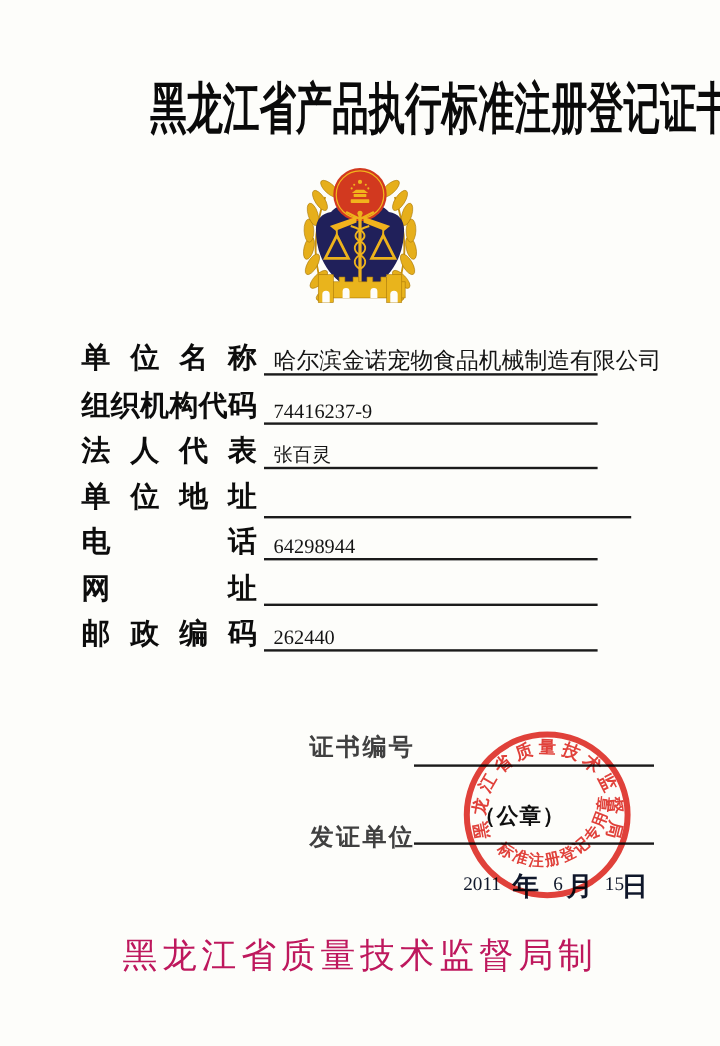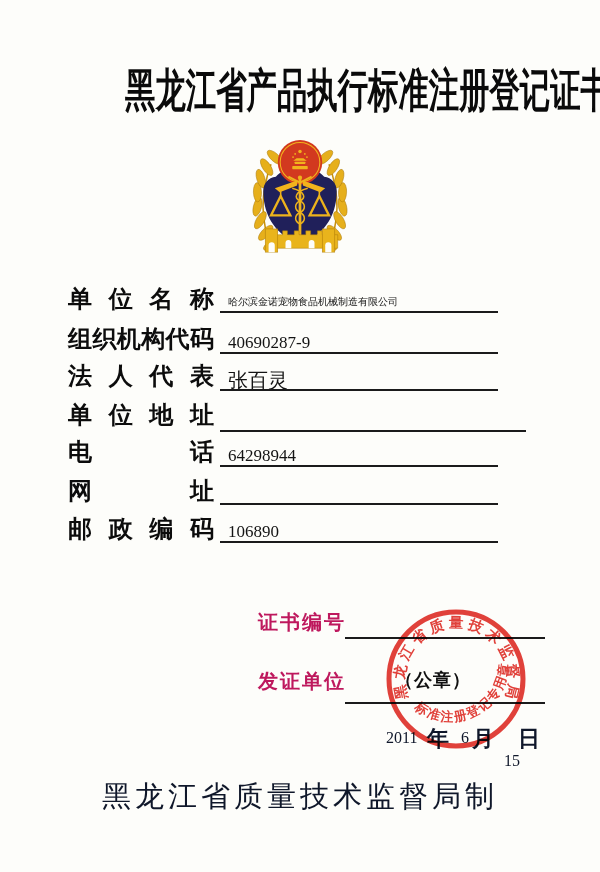--- a/index.html
+++ b/index.html
@@ -23,42 +23,42 @@
     color:#0c0c0c; line-height:26px;
   }
   .char-justify { display:flex; justify-content:space-between; }
   .field-value {
     position:absolute; left:228px; white-space:pre; color:#141414; line-height:20px;
   }
   .underline { position:absolute; height:2px; background:#1b1b1b; }
   
   .issue-label {
     position:absolute; left:258px; font-size:20px; font-weight:bold;
-    letter-spacing:2px; color:#be185d; white-space:nowrap;
+    letter-spacing:2px; color:#404040; white-space:nowrap;
   }
   .seal-placeholder {
     position:absolute; left:395px; top:668px; font-size:18px; font-weight:bold;
     letter-spacing:1px; color:#101010; white-space:nowrap; z-index:1;
   }
   .date-part { position:absolute; white-space:nowrap; color:#0f172a; }
   .date-num { font-size:16px; }
   .date-unit { font-size:22px; font-weight:bold; }
   
   .seal-svg {
     position:absolute; left:383px; top:606px; width:146px; height:146px;
     mix-blend-mode:multiply; opacity:0.92; z-index:5;
   }
   .seal-ring-text-top { font-size:14.5px; letter-spacing:4px; font-weight:bold;
     font-family:"Liberation Serif","DejaVu Serif",serif; }
   .seal-ring-text-bottom { font-size:13px; letter-spacing:1.5px; font-weight:bold;
     font-family:"Liberation Serif","DejaVu Serif",serif; }
   
   .footer {
     position:absolute; top:777px; left:0; width:600px; text-align:center;
-    font-size:29px; letter-spacing:4px; color:#0f172a; white-space:nowrap;
+    font-size:29px; letter-spacing:4px; color:#be185d; white-space:nowrap;
   }
 </style>
 </head>
 <body>
 
 <div class="page">
 
   <div class="title-wrap">
     <span class="title">黑龙江省产品执行标准注册登记证书</span>
   </div>
@@ -129,41 +129,41 @@
     <path d="M 45 120 v -5.5 a 3 3 0 0 1 6 0 v 5.5 Z" fill="#fdfdfa"></path>
     <path d="M 69 120 v -5.5 a 3 3 0 0 1 6 0 v 5.5 Z" fill="#fdfdfa"></path>
   </svg>
 
   <div class="field-label char-justify" style="top:286px;">
       <span>单</span>
       <span>位</span>
       <span>名</span>
       <span>称</span>
     </div>
-  <div class="field-value" style="top:292px; font-size:10px;">哈尔滨金诺宠物食品机械制造有限公司</div>
+  <div class="field-value" style="top:292px; font-size:19px;">哈尔滨金诺宠物食品机械制造有限公司</div>
   <div class="underline" style="left:220px; top:311px; width:278px;"></div>
 
   <div class="field-label char-justify" style="top:326px;">
       <span>组</span>
       <span>织</span>
       <span>机</span>
       <span>构</span>
       <span>代</span>
       <span>码</span>
     </div>
-  <div class="field-value" style="top:333px; font-size:17px;">40690287-9</div>
+  <div class="field-value" style="top:333px; font-size:17px;">74416237-9</div>
   <div class="underline" style="left:220px; top:352px; width:278px;"></div>
 
   <div class="field-label char-justify" style="top:363px;">
       <span>法</span>
       <span>人</span>
       <span>代</span>
       <span>表</span>
     </div>
-  <div class="field-value" style="top:370px; font-size:20px;">张百灵</div>
+  <div class="field-value" style="top:370px; font-size:16px;">张百灵</div>
   <div class="underline" style="left:220px; top:389px; width:278px;"></div>
 
   <div class="field-label char-justify" style="top:402px;">
       <span>单</span>
       <span>位</span>
       <span>地</span>
       <span>址</span>
     </div>
   <div class="underline" style="left:220px; top:430px; width:306px;"></div>
 
@@ -179,36 +179,36 @@
       <span>址</span>
     </div>
   <div class="underline" style="left:220px; top:503px; width:278px;"></div>
 
   <div class="field-label char-justify" style="top:516px;">
       <span>邮</span>
       <span>政</span>
       <span>编</span>
       <span>码</span>
     </div>
-  <div class="field-value" style="top:522px; font-size:17px;">106890</div>
+  <div class="field-value" style="top:522px; font-size:17px;">262440</div>
   <div class="underline" style="left:220px; top:541px; width:278px;"></div>
 
   <div class="issue-label" style="top:609px;">证书编号</div>
   <div class="field-value" style="left:350px; top:616px; font-size:16px;"></div>
   <div class="underline" style="left:345px; top:637px; width:200px;"></div>
 
-  <div class="issue-label" style="top:668px;">发证单位</div>
+  <div class="issue-label" style="top:684px;">发证单位</div>
   <div class="seal-placeholder">（公章）</div>
   <div class="underline" style="left:345px; top:702px; width:200px;"></div>
 
   <span class="date-part date-num" style="left:386px; top:729px;">2011</span>
   <span class="date-part date-unit" style="left:427px; top:724px;">年</span>
   <span class="date-part date-num" style="left:461px; top:729px;">6</span>
   <span class="date-part date-unit" style="left:472px; top:724px;">月</span>
-  <span class="date-part date-num" style="left:504px; top:729px;margin-top:23px;">15</span>
+  <span class="date-part date-num" style="left:504px; top:729px;">15</span>
   <span class="date-part date-unit" style="left:518px; top:724px;">日</span>
 
   <svg class="seal-svg" viewBox="0 0 146 146">
     <defs>
       <path id="seal-arc-top" d="M 25.6 93.8 A 52 52 0 1 1 121.4 93.8" fill="none"></path>
       <path id="seal-arc-bottom" d="M 28 100 A 58 58 0 0 0 125 61" fill="none"></path>
     </defs>
     <circle cx="73" cy="73" r="67" fill="none" stroke="#e0302a" stroke-width="5"></circle>
     <text fill="#e0302a" class="seal-ring-text-top">
       <textPath href="#seal-arc-top" startOffset="2">黑龙江省质量技术监督局</textPath>

